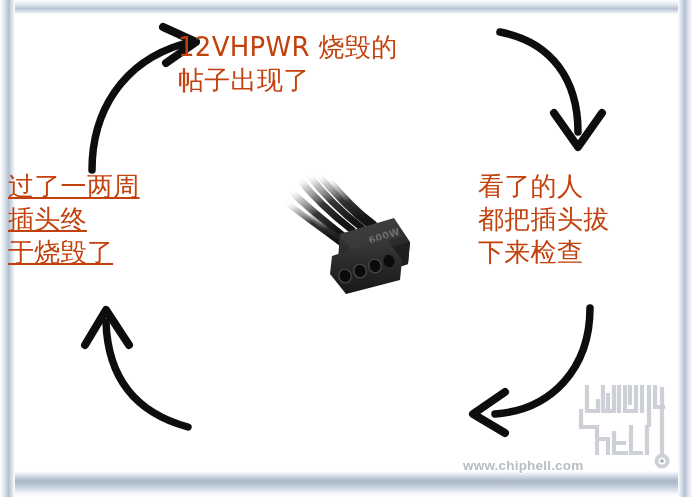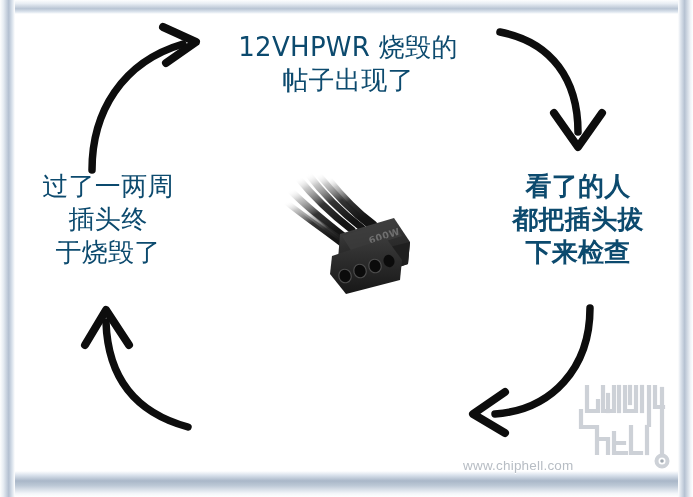--- a/index.html
+++ b/index.html
@@ -46,32 +46,32 @@
   .frame-inner-white {
     position: absolute;
     left: 16px; top: 15px; right: 16px; bottom: 27px;
     background: #ffffff;
     pointer-events: none;
   }
 
   
   .meme-text {
     position: absolute;
-    color: #0c4a6e;
+    color: #c2410c;
     font-size: 26px;
     line-height: 33px;
     letter-spacing: 0.3px;
     white-space: pre-line;
     font-weight: 500;
-    text-align: center;
+    text-align: left;
   }
   #text-top    { left: 178px; top: 31px;  width: 340px; }
-  #text-right  { left: 478px; top: 170px; width: 200px; font-weight: bold; }
+  #text-right  { left: 478px; top: 170px; width: 200px; }
   #text-bottom { left: 182px; top: 393px; width: 330px; }
-  #text-left   { left: 8px;   top: 170px; width: 200px; }
+  #text-left   { left: 8px;   top: 170px; width: 200px; text-decoration: underline; }
 
   
   #arrow-layer {
     position: absolute;
     left: 0; top: 0;
     width: 693px; height: 497px;
   }
 
   
   #connector-illustration {
@@ -93,20 +93,21 @@
   }
   #watermark-url {
     position: absolute;
     left: 463px;
     top: 458px;
     font-size: 13.5px;
     color: #b7bdc4;
     text-shadow: 0 1px 0 #ffffff;
     letter-spacing: 0.2px;
     font-family: "Liberation Sans", sans-serif;
+    font-weight: bold;
   }
 </style>
 </head>
 <body>
 
 <div id="meme-frame">
 
   <div class="frame-inner-white"></div>
   <div class="frame-edge frame-top"></div>
   <div class="frame-edge frame-bottom"></div>

